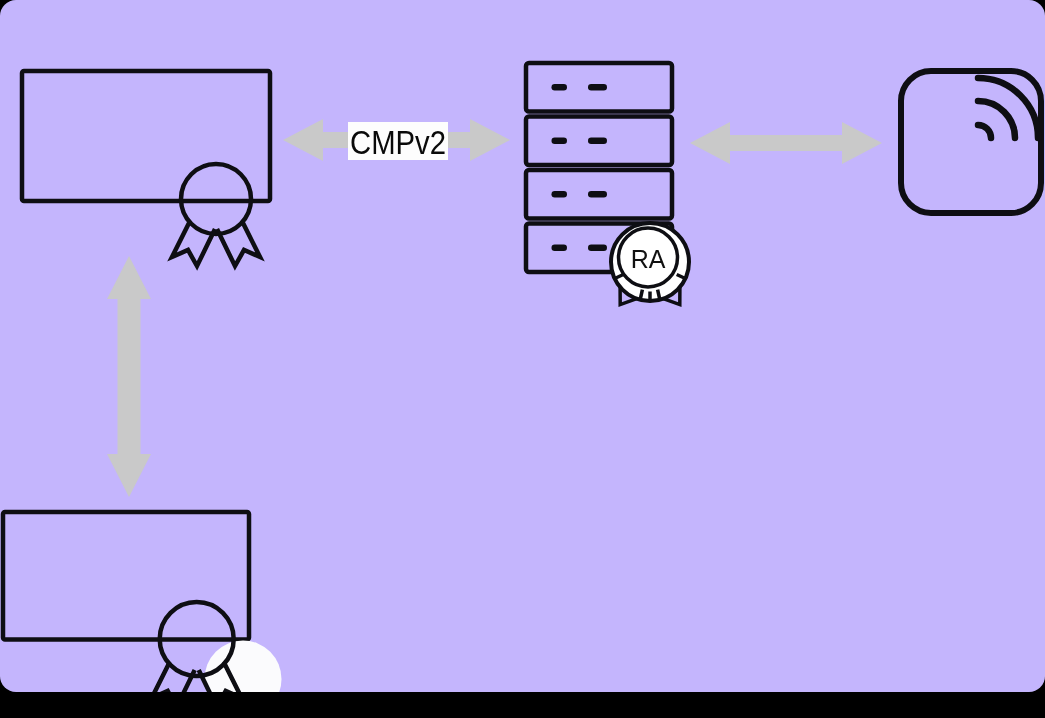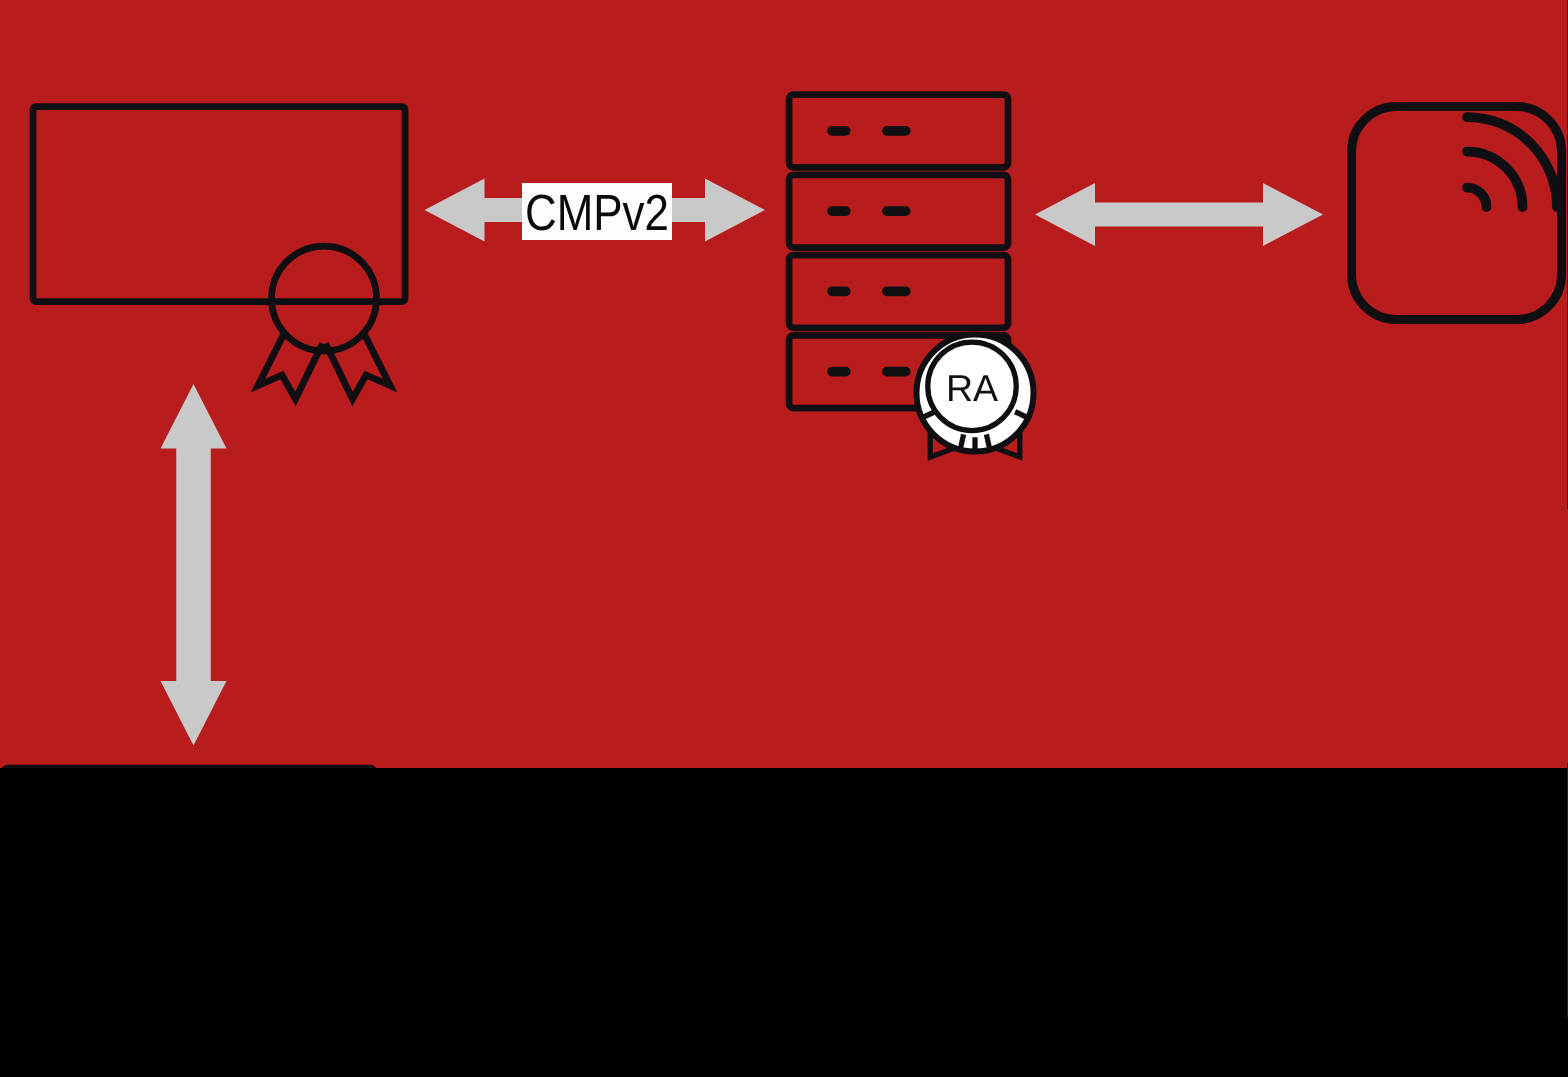--- a/index.html
+++ b/index.html
@@ -3,24 +3,25 @@
 <meta charset="utf-8">
 <style>
   html, body {
     margin: 0;
     padding: 0;
     background: #000000;
   }
   #stage {
     position: relative;
     width: 1045px;
-    height: 512px;
-    background: #b91c1c;
+    height: 692px;
+    background: #c4b5fd;
     overflow: hidden;
     font-family: "Liberation Sans", sans-serif;
+    border-radius: 16px;
   }
   svg text {
     font-family: "Liberation Sans", sans-serif;
   }
 </style>
 </head>
 <body>
 
 <div id="stage">
 <svg width="1045" height="718" viewBox="0 0 1045 718" xmlns="http://www.w3.org/2000/svg">

